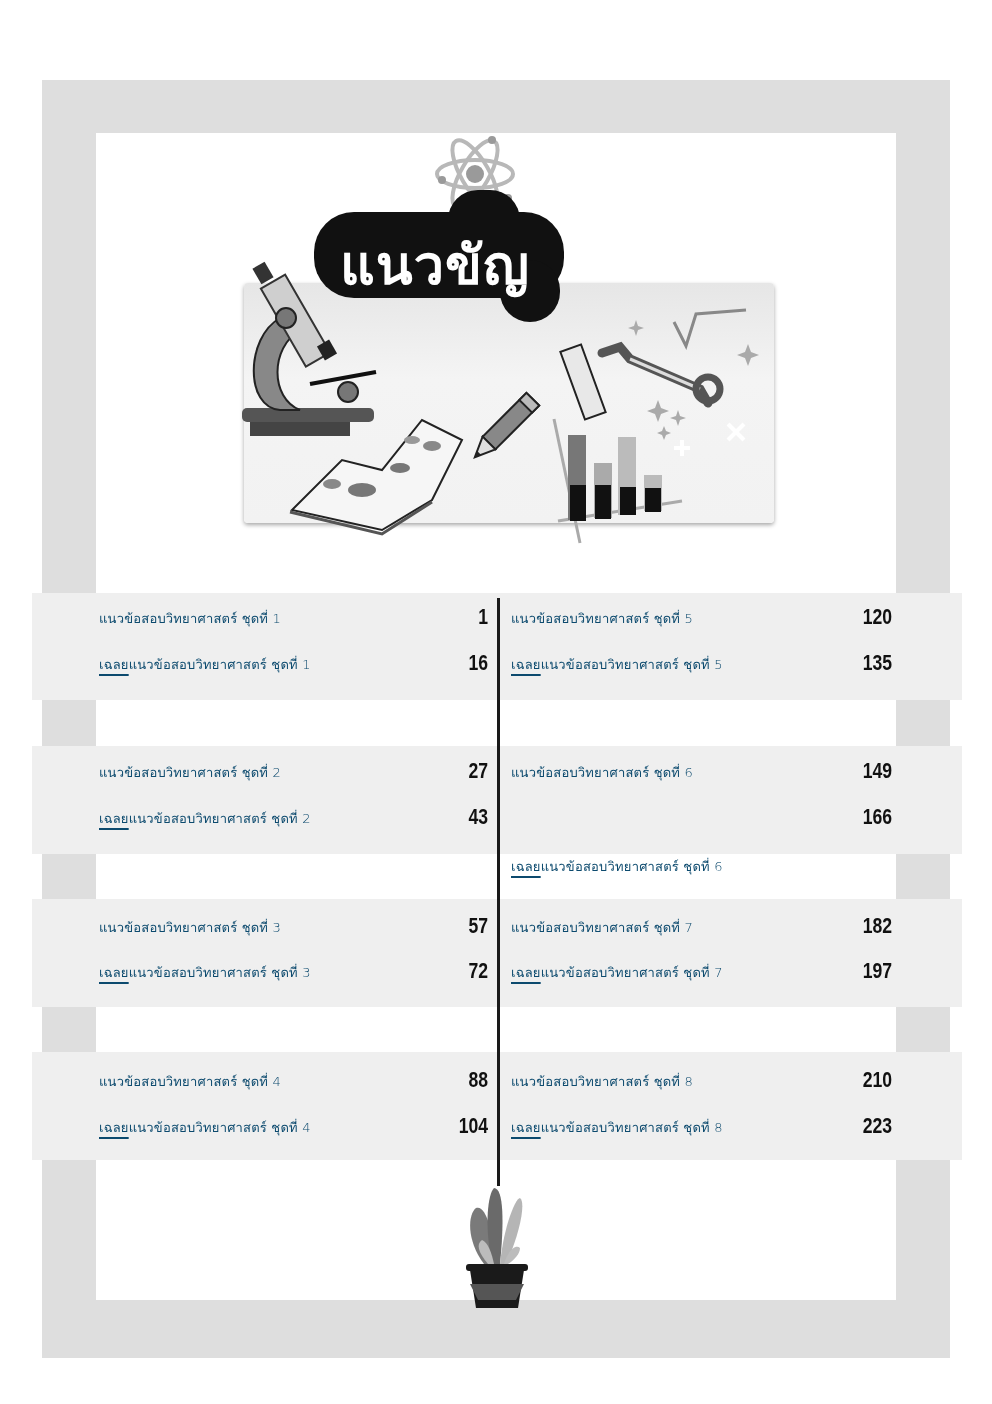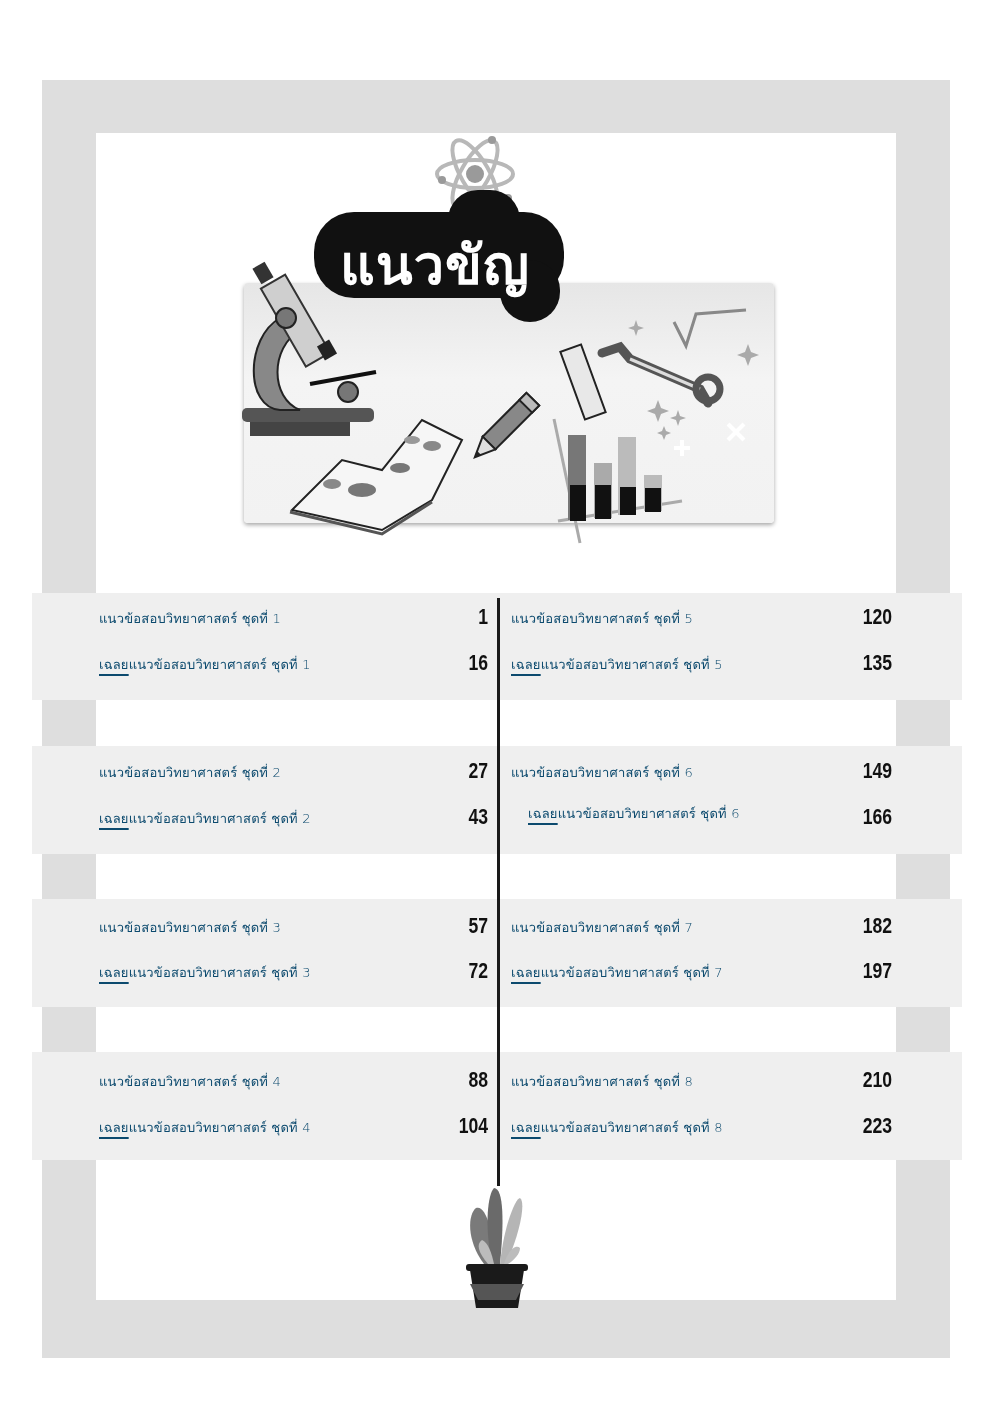--- a/index.html
+++ b/index.html
@@ -180,21 +180,21 @@
 
 <div class="entry" style="left:511px;top:603px;">
   <span class="label"><span class="answer"></span><span>แนวข้อสอบวิทยาศาสตร์ ชุดที่ 5</span></span>
 </div>
 <div class="entry" style="left:511px;top:649px;">
   <span class="label"><span class="answer">เฉลย</span><span>แนวข้อสอบวิทยาศาสตร์ ชุดที่ 5</span></span>
 </div>
 <div class="entry" style="left:511px;top:757px;">
   <span class="label"><span class="answer"></span><span>แนวข้อสอบวิทยาศาสตร์ ชุดที่ 6</span></span>
 </div>
-<div class="entry" style="left:511px;top:798px;margin-left:17px;">
+<div class="entry" style="left:511px;top:851px;">
   <span class="label"><span class="answer">เฉลย</span><span>แนวข้อสอบวิทยาศาสตร์ ชุดที่ 6</span></span>
 </div>
 <div class="entry" style="left:511px;top:912px;">
   <span class="label"><span class="answer"></span><span>แนวข้อสอบวิทยาศาสตร์ ชุดที่ 7</span></span>
 </div>
 <div class="entry" style="left:511px;top:957px;">
   <span class="label"><span class="answer">เฉลย</span><span>แนวข้อสอบวิทยาศาสตร์ ชุดที่ 7</span></span>
 </div>
 <div class="entry" style="left:511px;top:1066px;">
   <span class="label"><span class="answer"></span><span>แนวข้อสอบวิทยาศาสตร์ ชุดที่ 8</span></span>

